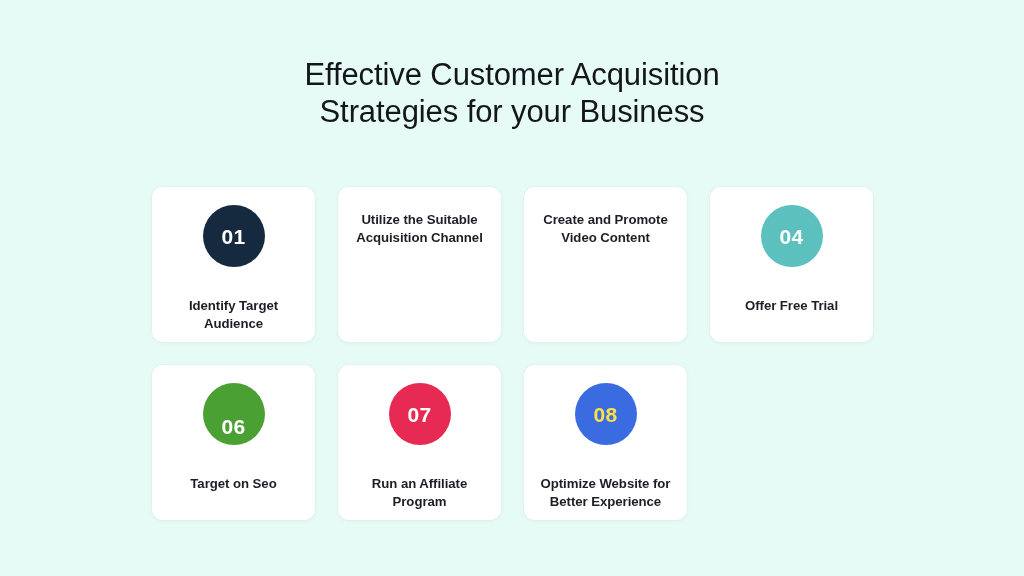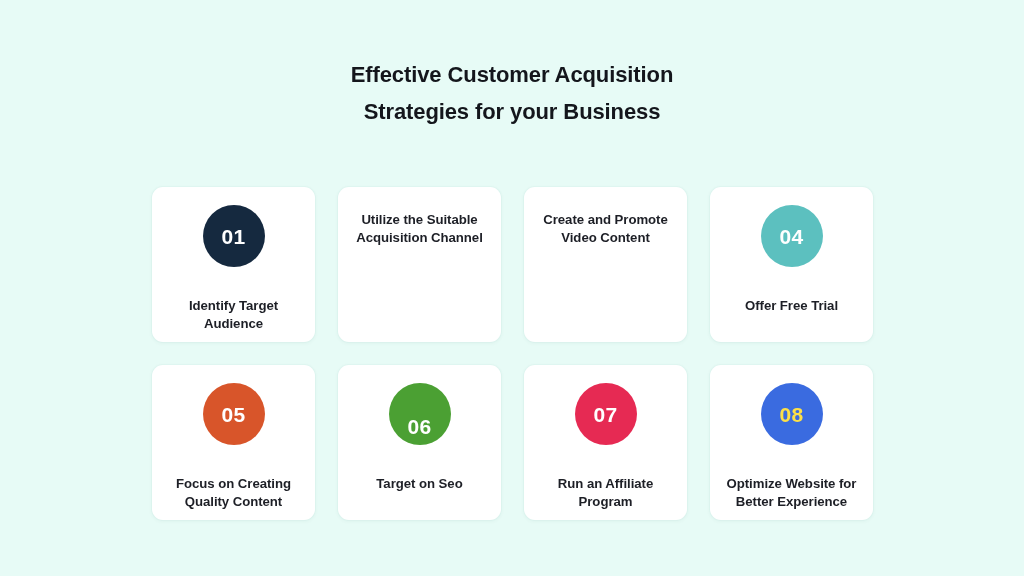--- a/index.html
+++ b/index.html
@@ -27,23 +27,23 @@
   .title-block {
     position: absolute;
     top: 56px;
     left: 0;
     width: 1024px;
     text-align: center;
   }
 
   .title-line {
     display: block;
-    font-size: 22px;
+    font-size: 31px;
     line-height: 37px;
-    font-weight: bold;
+    font-weight: normal;
     color: #14161c;
     letter-spacing: -0.1px;
   }
 
   
   .grid {
     position: absolute;
     top: 187px;
     left: 152px;
     width: 720px;
@@ -122,26 +122,20 @@
       <div class="card-label">Create and Promote Video Content</div>
     </div>
 
     <div class="card">
       <div class="badge" style="background: rgb(92, 192, 191);">
         <span class="badge-number" style="color: rgb(255, 255, 255);">04</span>
       </div>
       <div class="card-label">Offer Free Trial</div>
     </div>
 
-    <div class="card">
-      <div class="badge" style="background: rgb(216, 85, 42);">
-        <span class="badge-number" style="color: rgb(255, 255, 255);">05</span>
-      </div>
-      <div class="card-label">Focus on Creating Quality Content</div>
-    </div>
 
     <div class="card">
       <div class="badge" style="background: rgb(75, 160, 51);">
         <span class="badge-number" style="color: rgb(255, 255, 255); margin-top: 24px;">06</span>
       </div>
       <div class="card-label">Target on Seo</div>
     </div>
 
     <div class="card">
       <div class="badge" style="background: rgb(230, 42, 83);">

